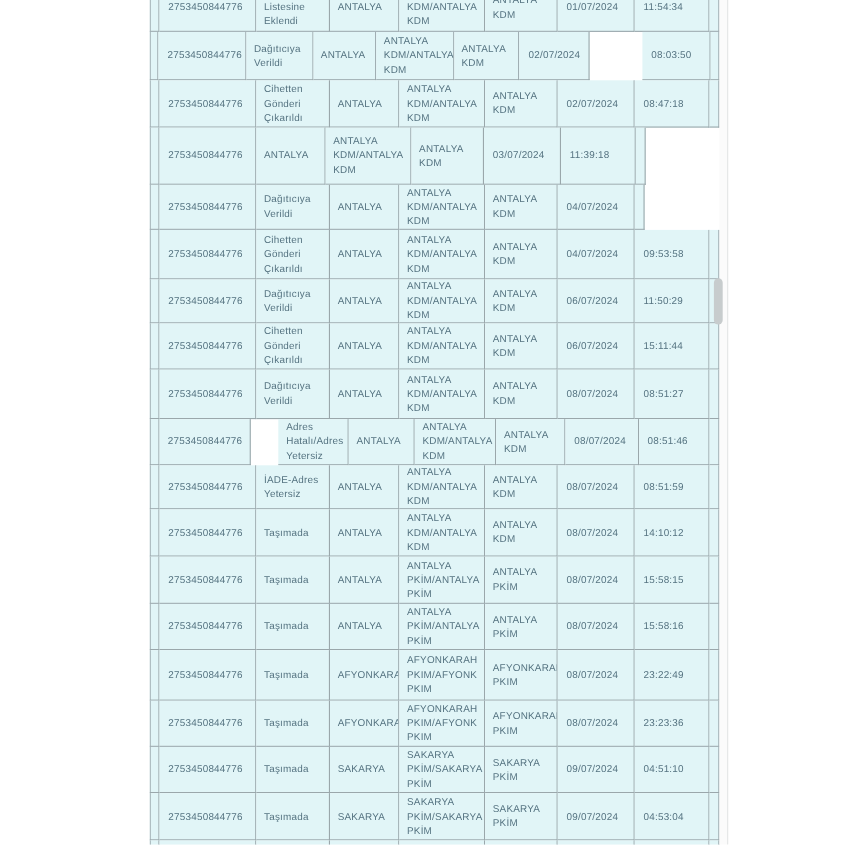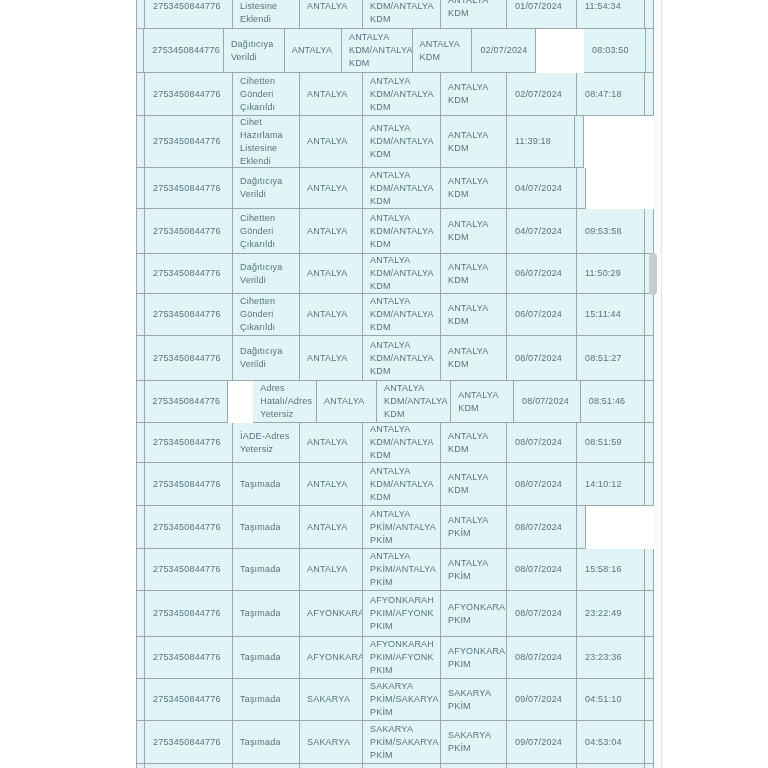--- a/index.html
+++ b/index.html
@@ -125,31 +125,31 @@
           <div class="tcell c-time" style="height: 43px;">
             <span>08:47:18</span>
           </div>
           <div class="tcell c-sliver2" style="height: 43px;"></div>
         </div>
         <div class="trow" style="height: 52px;">
           <div class="tcell c-sliver" style="height: 52px;"></div>
           <div class="tcell c-number" style="height: 52px;">
             <span>2753450844776</span>
           </div>
-          <div class="tcell c-status" style="height: 52px;">
-            <span>Cihet Hazırlama Listesine Eklendi</span>
-          </div>
           <div class="tcell c-city" style="height: 52px;">
             <span>ANTALYA</span>
           </div>
           <div class="tcell c-route" style="height: 52px;">
             <span>ANTALYA KDM/ANTALYA KDM</span>
           </div>
           <div class="tcell c-unit" style="height: 52px;">
             <span>ANTALYA KDM</span>
+          </div>
+          <div class="tcell c-date" style="height: 52px;">
+            <span>03/07/2024</span>
           </div>
           <div class="tcell c-time" style="height: 52px;">
             <span>11:39:18</span>
           </div>
           <div class="tcell c-sliver2" style="height: 52px;"></div>
         </div>
         <div class="trow" style="height: 41px;">
           <div class="tcell c-sliver" style="height: 41px;"></div>
           <div class="tcell c-number" style="height: 41px;">
             <span>2753450844776</span>
@@ -358,20 +358,23 @@
             <span>ANTALYA</span>
           </div>
           <div class="tcell c-route" style="height: 43px;">
             <span>ANTALYA PKİM/ANTALYA PKİM</span>
           </div>
           <div class="tcell c-unit" style="height: 43px;">
             <span>ANTALYA PKİM</span>
           </div>
           <div class="tcell c-date" style="height: 43px;">
             <span>08/07/2024</span>
+          </div>
+          <div class="tcell c-time" style="height: 43px;">
+            <span>15:58:15</span>
           </div>
           <div class="tcell c-sliver2" style="height: 43px;"></div>
         </div>
         <div class="trow" style="height: 42px;">
           <div class="tcell c-sliver" style="height: 42px;"></div>
           <div class="tcell c-number" style="height: 42px;">
             <span>2753450844776</span>
           </div>
           <div class="tcell c-status" style="height: 42px;">
             <span>Taşımada</span>

